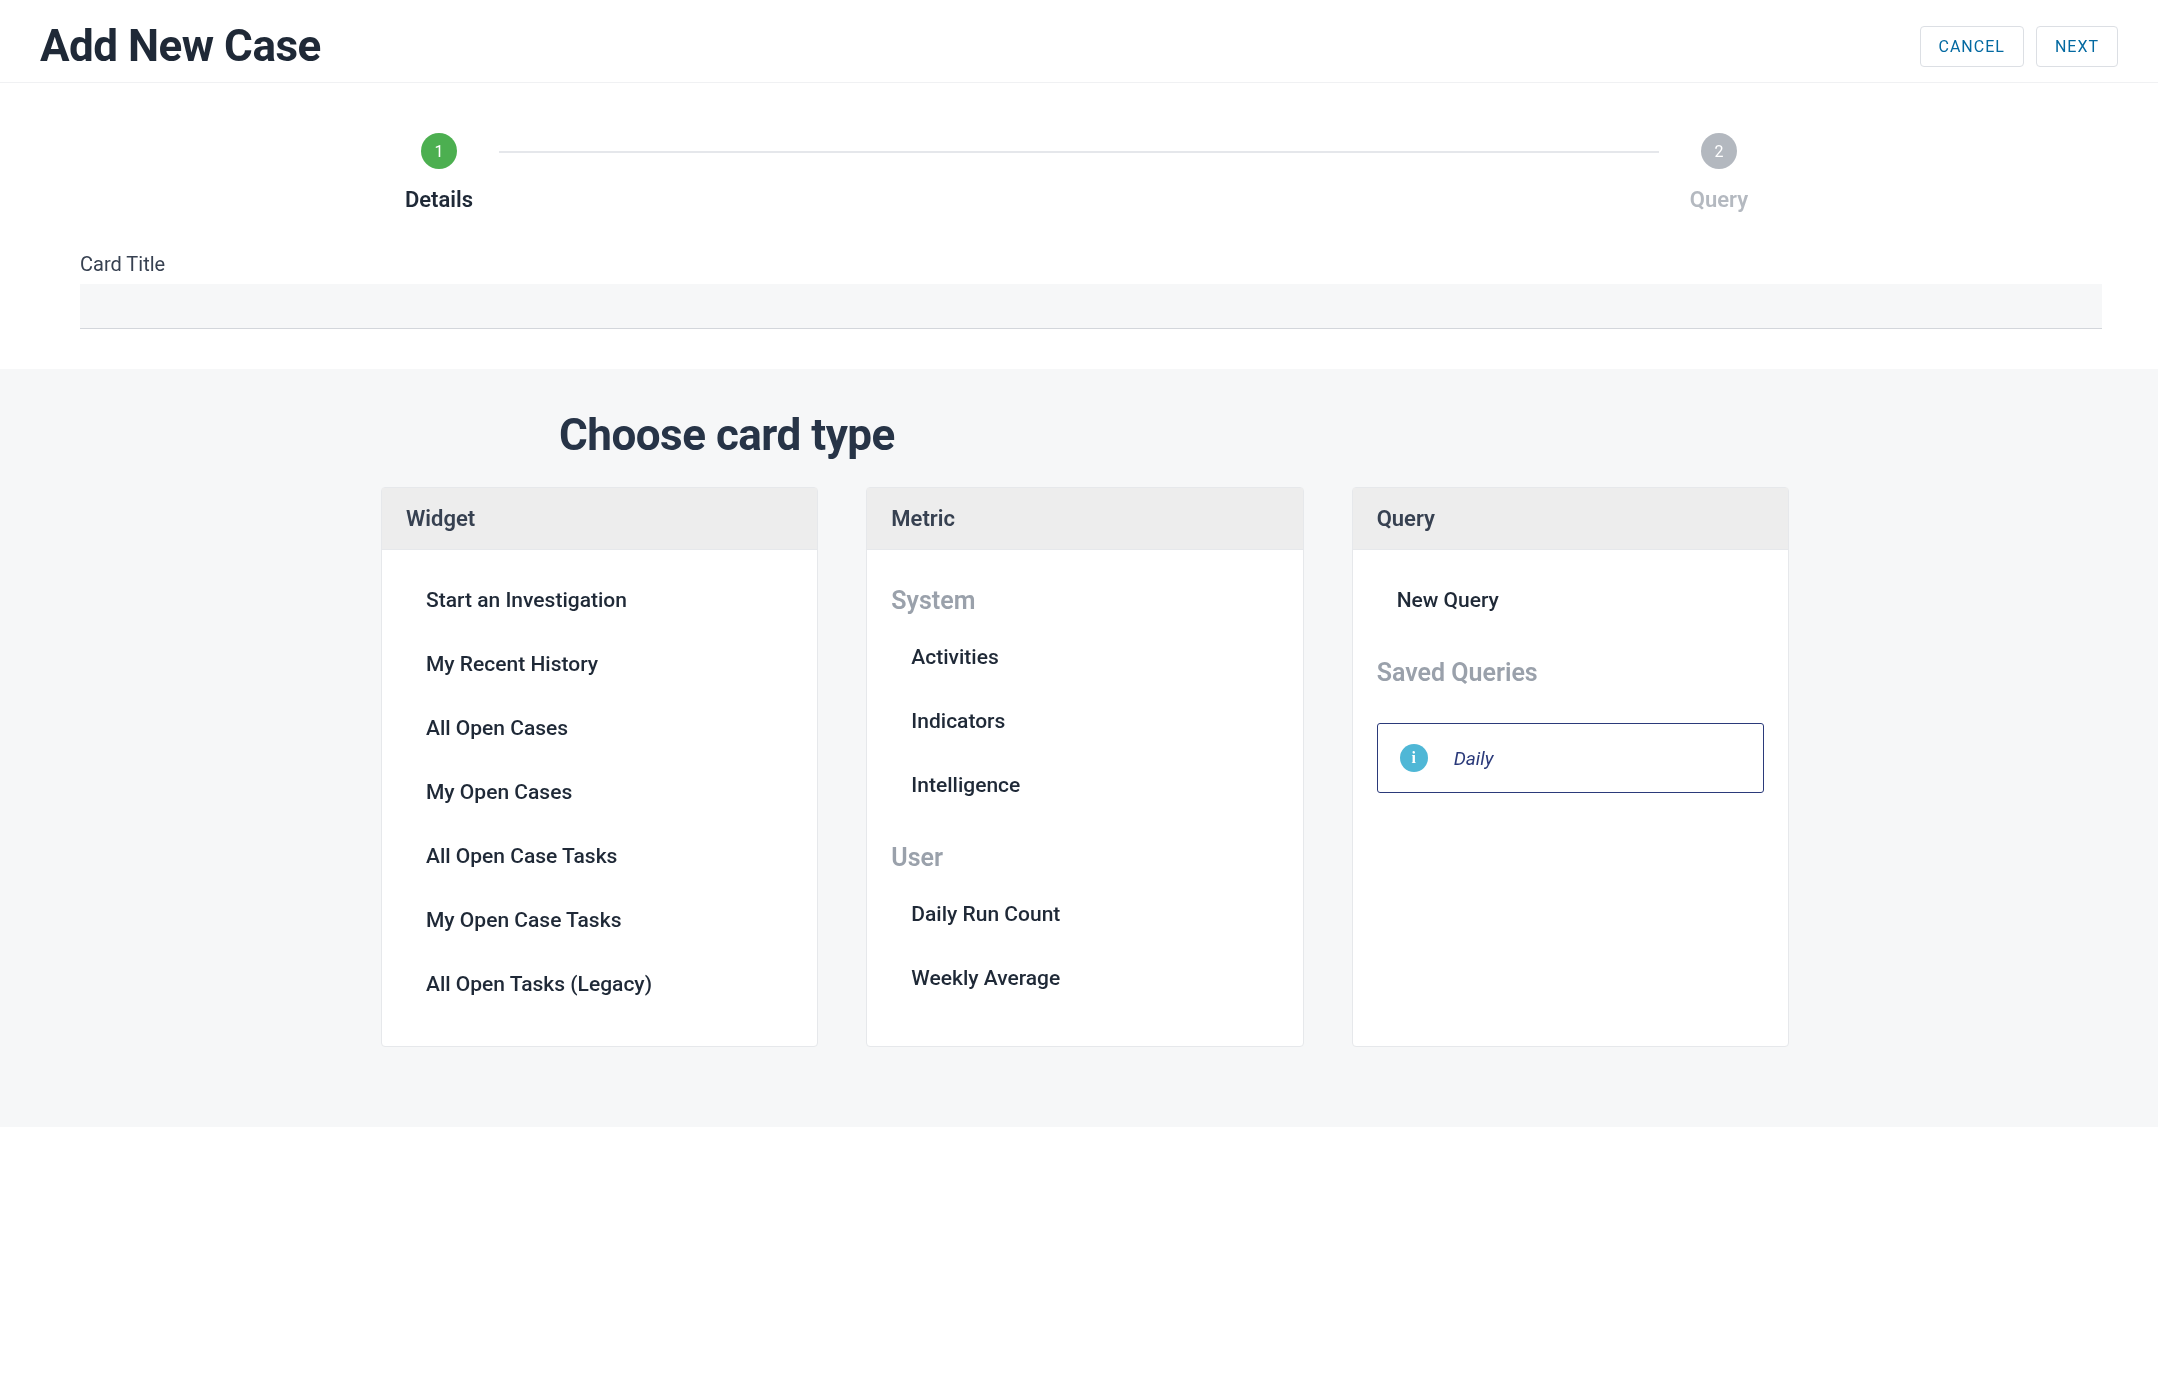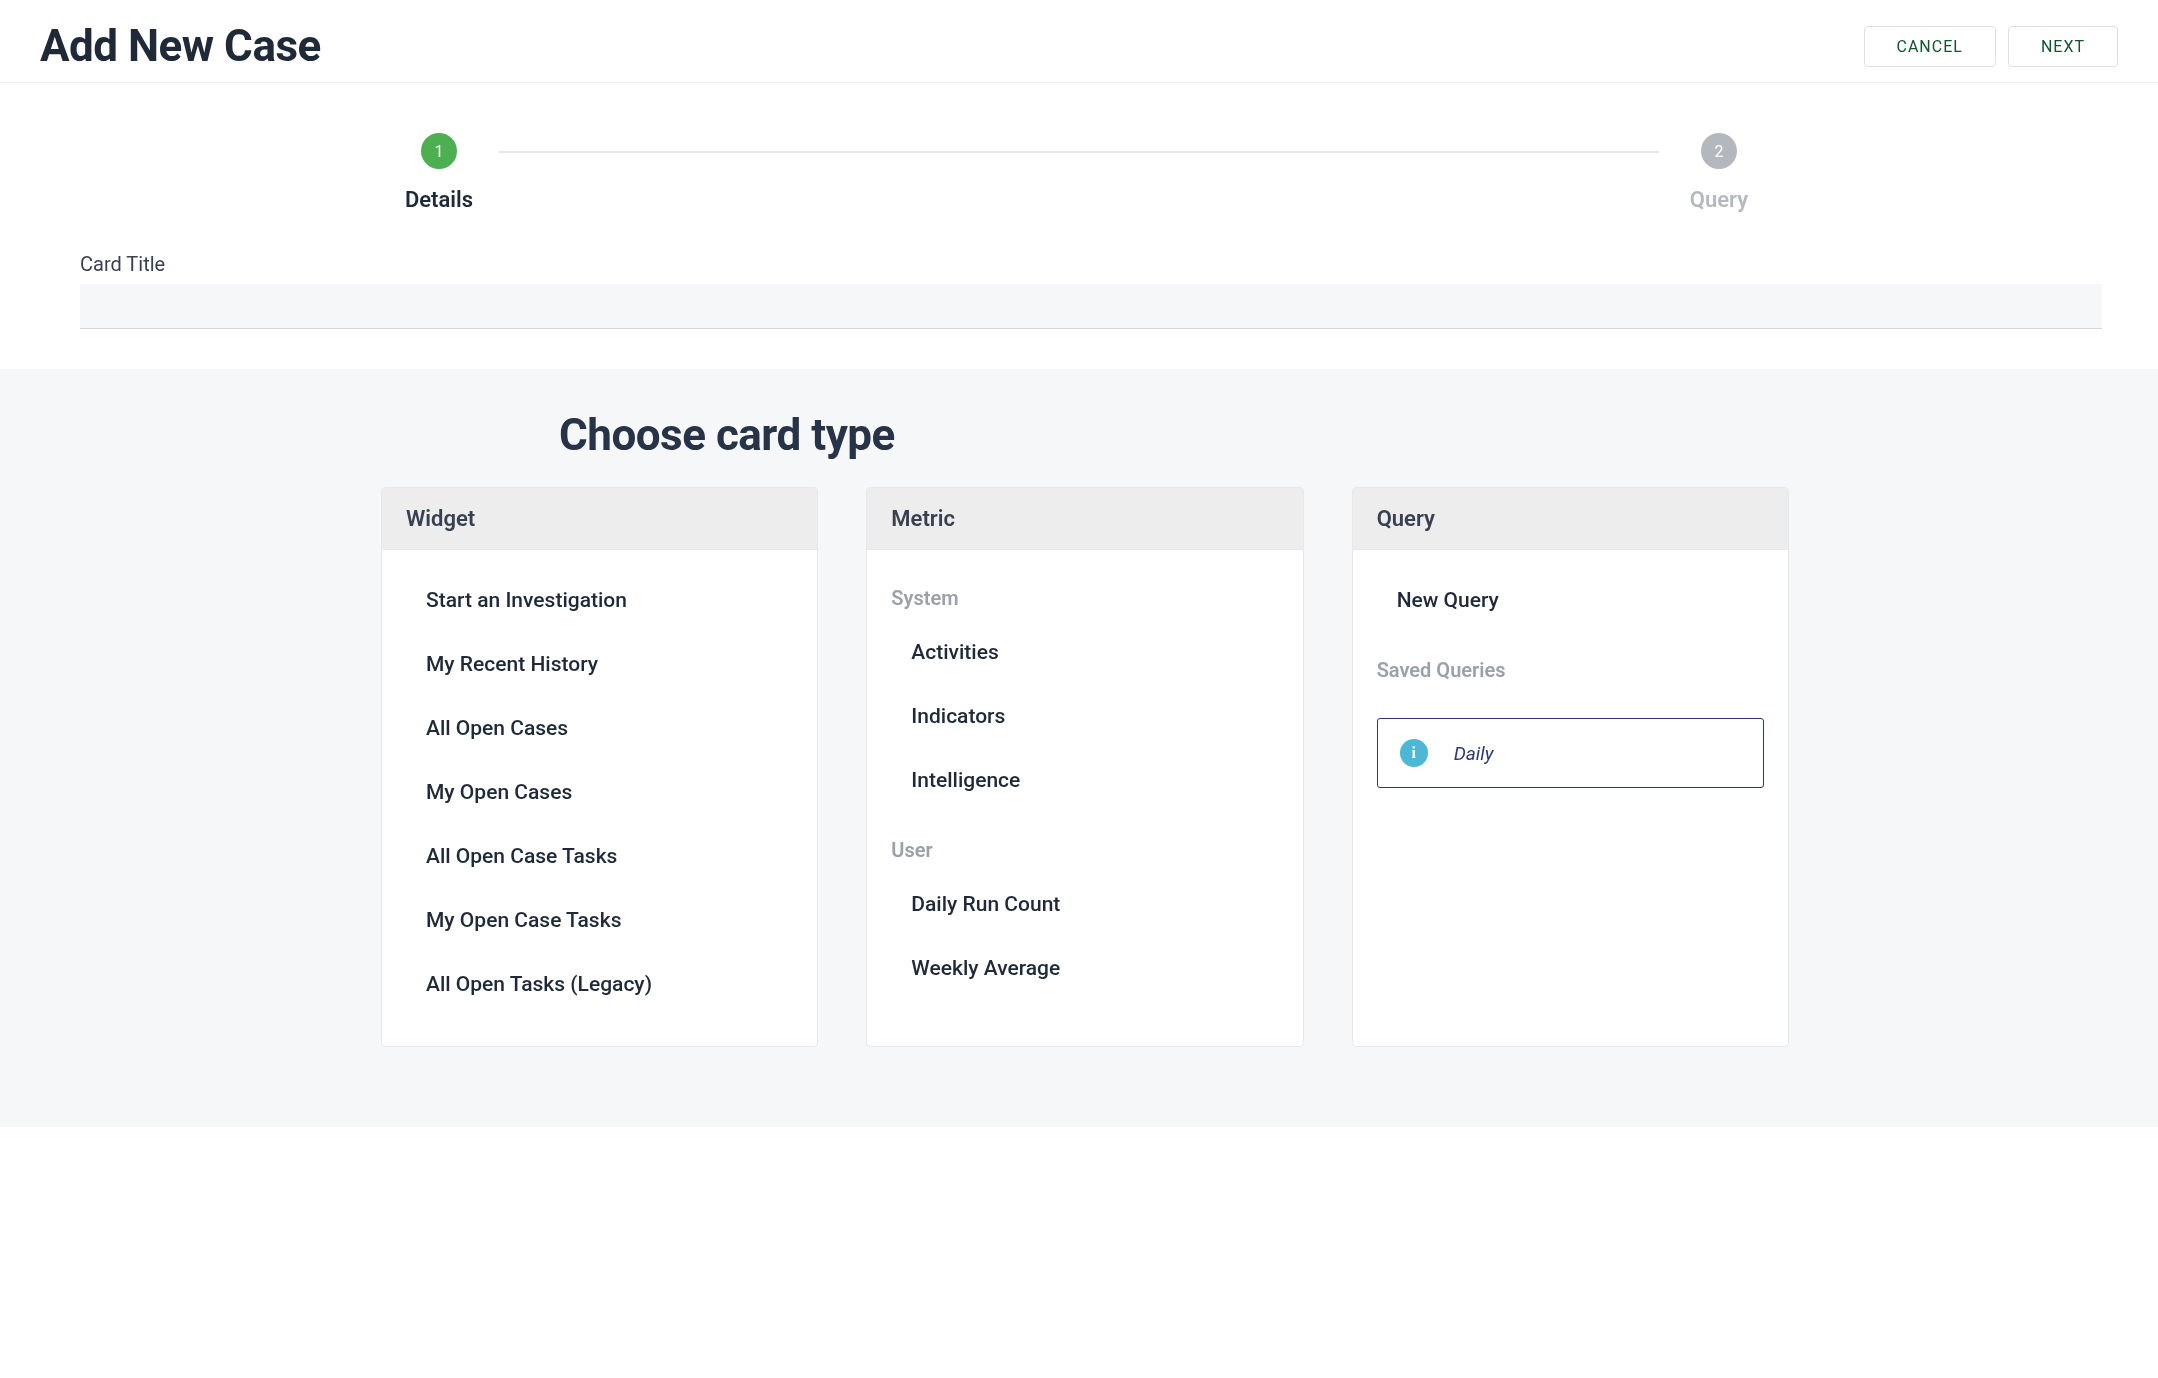--- a/index.html
+++ b/index.html
@@ -19,24 +19,24 @@
     font-size: 44px;
     font-weight: 700;
     color: #1f2937;
     letter-spacing: -0.5px;
   }
   .action-buttons { display: flex; gap: 12px; margin-top: 6px; }
   .btn {
     background: #ffffff;
     border: 1px solid #dcdfe4;
     border-radius: 4px;
-    padding: 10px 32px;
+    padding: 10px 18px;
     font-size: 16px;
     letter-spacing: 1px;
-    color: #14532d;
+    color: #0369a1;
     cursor: pointer;
     font-family: inherit;
   }
 
   
   .stepper-wrap {
     padding: 50px 80px 30px 80px;
     background: #ffffff;
   }
   .stepper {
@@ -122,21 +122,21 @@
   .type-card-header {
     background: #ededed;
     padding: 18px 24px;
     font-size: 22px;
     font-weight: 600;
     color: #374151;
     border-bottom: 1px solid #e6e8eb;
   }
   .type-card-body { padding: 10px 24px 30px 24px; flex: 1; }
   .group-label {
-    font-size: 20px;
+    font-size: 25px;
     font-weight: 600;
     color: #9aa1ab;
     padding: 26px 0 10px 0;
   }
   .option-item {
     font-size: 21px;
     font-weight: 500;
     color: #1f2937;
     padding: 20px 0 20px 20px;
     cursor: pointer;

